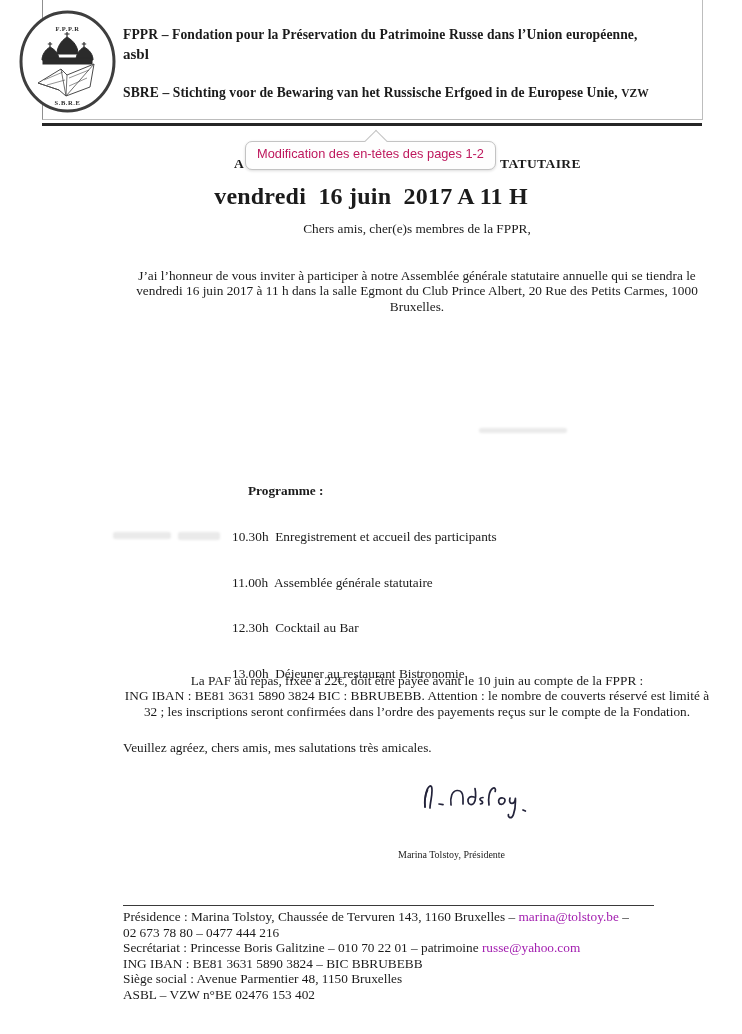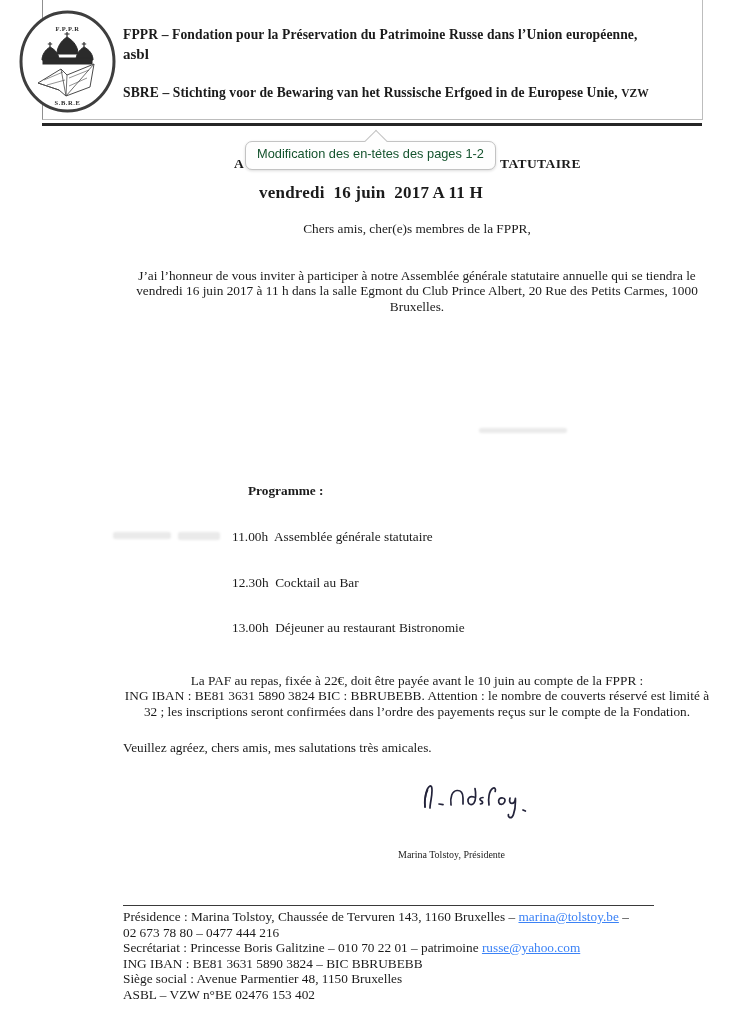--- a/index.html
+++ b/index.html
@@ -23,49 +23,49 @@
   
   .org-line { left:123px; width:585px; font-weight:bold; font-size:13.6px; letter-spacing:0.1px; white-space:nowrap; }
   .org-suffix { font-size:11.5px; }
   .org-asbl { left:123px; top:46px; font-weight:bold; font-size:15px;text-align:center; }
 
   
   .tooltip {
     left:245px; top:141px; height:21px; padding:4px 11px 2px 11px;
     background:#fefefe; border:1px solid #c3c3c3; border-radius:7px;
     box-shadow:0 1px 3px rgba(0,0,0,0.14);
-    font-family:"Liberation Sans", sans-serif; font-size:12.8px; color:#14532d;
+    font-family:"Liberation Sans", sans-serif; font-size:12.8px; color:#be185d;
     white-space:nowrap; z-index:5;
   }
   .tooltip-arrow {
     left:368px; top:133px; width:15px; height:15px; background:#fefefe;
     border-left:1px solid #c3c3c3; border-top:1px solid #c3c3c3;
     transform:rotate(45deg); z-index:6;
   }
 
   .title-frag { top:156px; font-weight:bold; font-size:13.5px; letter-spacing:0.4px; z-index:1; }
   .date-line {
     left:0; top:183px; width:742px; text-align:center;
-    font-weight:bold; font-size:17px; white-space:pre; letter-spacing:0.2px;
+    font-weight:bold; font-size:24px; white-space:pre; letter-spacing:0.2px;
   }
 
   .para { left:123px; width:588px; font-size:13.3px; line-height:15.3px;text-align:center; }
   .prog { left:232px; font-size:13.3px; line-height:15.2px; white-space:pre; }
   .prog .head { font-weight:bold;margin-left:16px; }
 
   .smudge { background:#d9d9d9; filter:blur(1.2px); opacity:0.55; border-radius:2px; }
 
   .closing { left:123px; top:740px; font-size:13.3px; }
 
   .signature { left:417px; top:778px; width:118px; height:48px; }
   .sig-name { left:398px; top:849px; font-size:10px; }
 
   .footer-rule { left:123px; top:905px; width:531px; height:1px; background:#3a3a3a; }
   .f-line { left:123px; font-size:13.3px; white-space:nowrap; }
-  a.mail { color:#3b82f6; text-decoration:underline; cursor:pointer; }
+  a.mail { color:#a21caf; cursor:pointer; }
 
   b { font-weight:normal; }
 </style>
 </head>
 <body>
 
 <div>
 
   <div class="abs header-box"></div>
   <div class="abs thick-rule"></div>
@@ -111,20 +111,21 @@
   <div class="abs para" style="top:221px;">Chers amis, cher(e)s membres de la FPPR,</div>
 
   <div class="abs para" style="top:268px;"><span>J’ai l’honneur de vous inviter à participer à notre Assemblée générale statutaire annuelle qui se tiendra le </span><b>vendredi 16 juin 2017 à 11 h</b><span> dans la salle Egmont du Club Prince Albert, 20 Rue des Petits Carmes, 1000 Bruxelles.</span></div>
 
   <div class="abs smudge" style="left:479px; top:428px; width:88px; height:5px;"></div>
   <div class="abs smudge" style="left:113px; top:532px; width:58px; height:7px;"></div>
   <div class="abs smudge" style="left:178px; top:532px; width:42px; height:8px;"></div>
 
   <div class="abs prog" style="top:453px;">
     <div class="head">Programme :</div>
+    <div>10.30h  Enregistrement et accueil des participants</div>
     <div>11.00h  Assemblée générale statutaire</div>
     <div>12.30h  Cocktail au Bar</div>
     <div>13.00h  Déjeuner au restaurant Bistronomie</div>
   </div>
 
   <div class="abs para" style="top:673px;"><b>La PAF au repas, fixée à 22€, doit être payée avant le 10 juin au compte de la FPPR :</b><br><b>ING IBAN : BE81 3631 5890 3824 BIC : BBRUBEBB.</b><span> Attention : le nombre de couverts réservé est limité à 32 ; les inscriptions seront confirmées dans l’ordre des payements reçus sur le compte de la Fondation.</span></div>
 
   <div class="abs closing">Veuillez agréez, chers amis, mes salutations très amicales.</div>
 
   <div class="abs signature">

